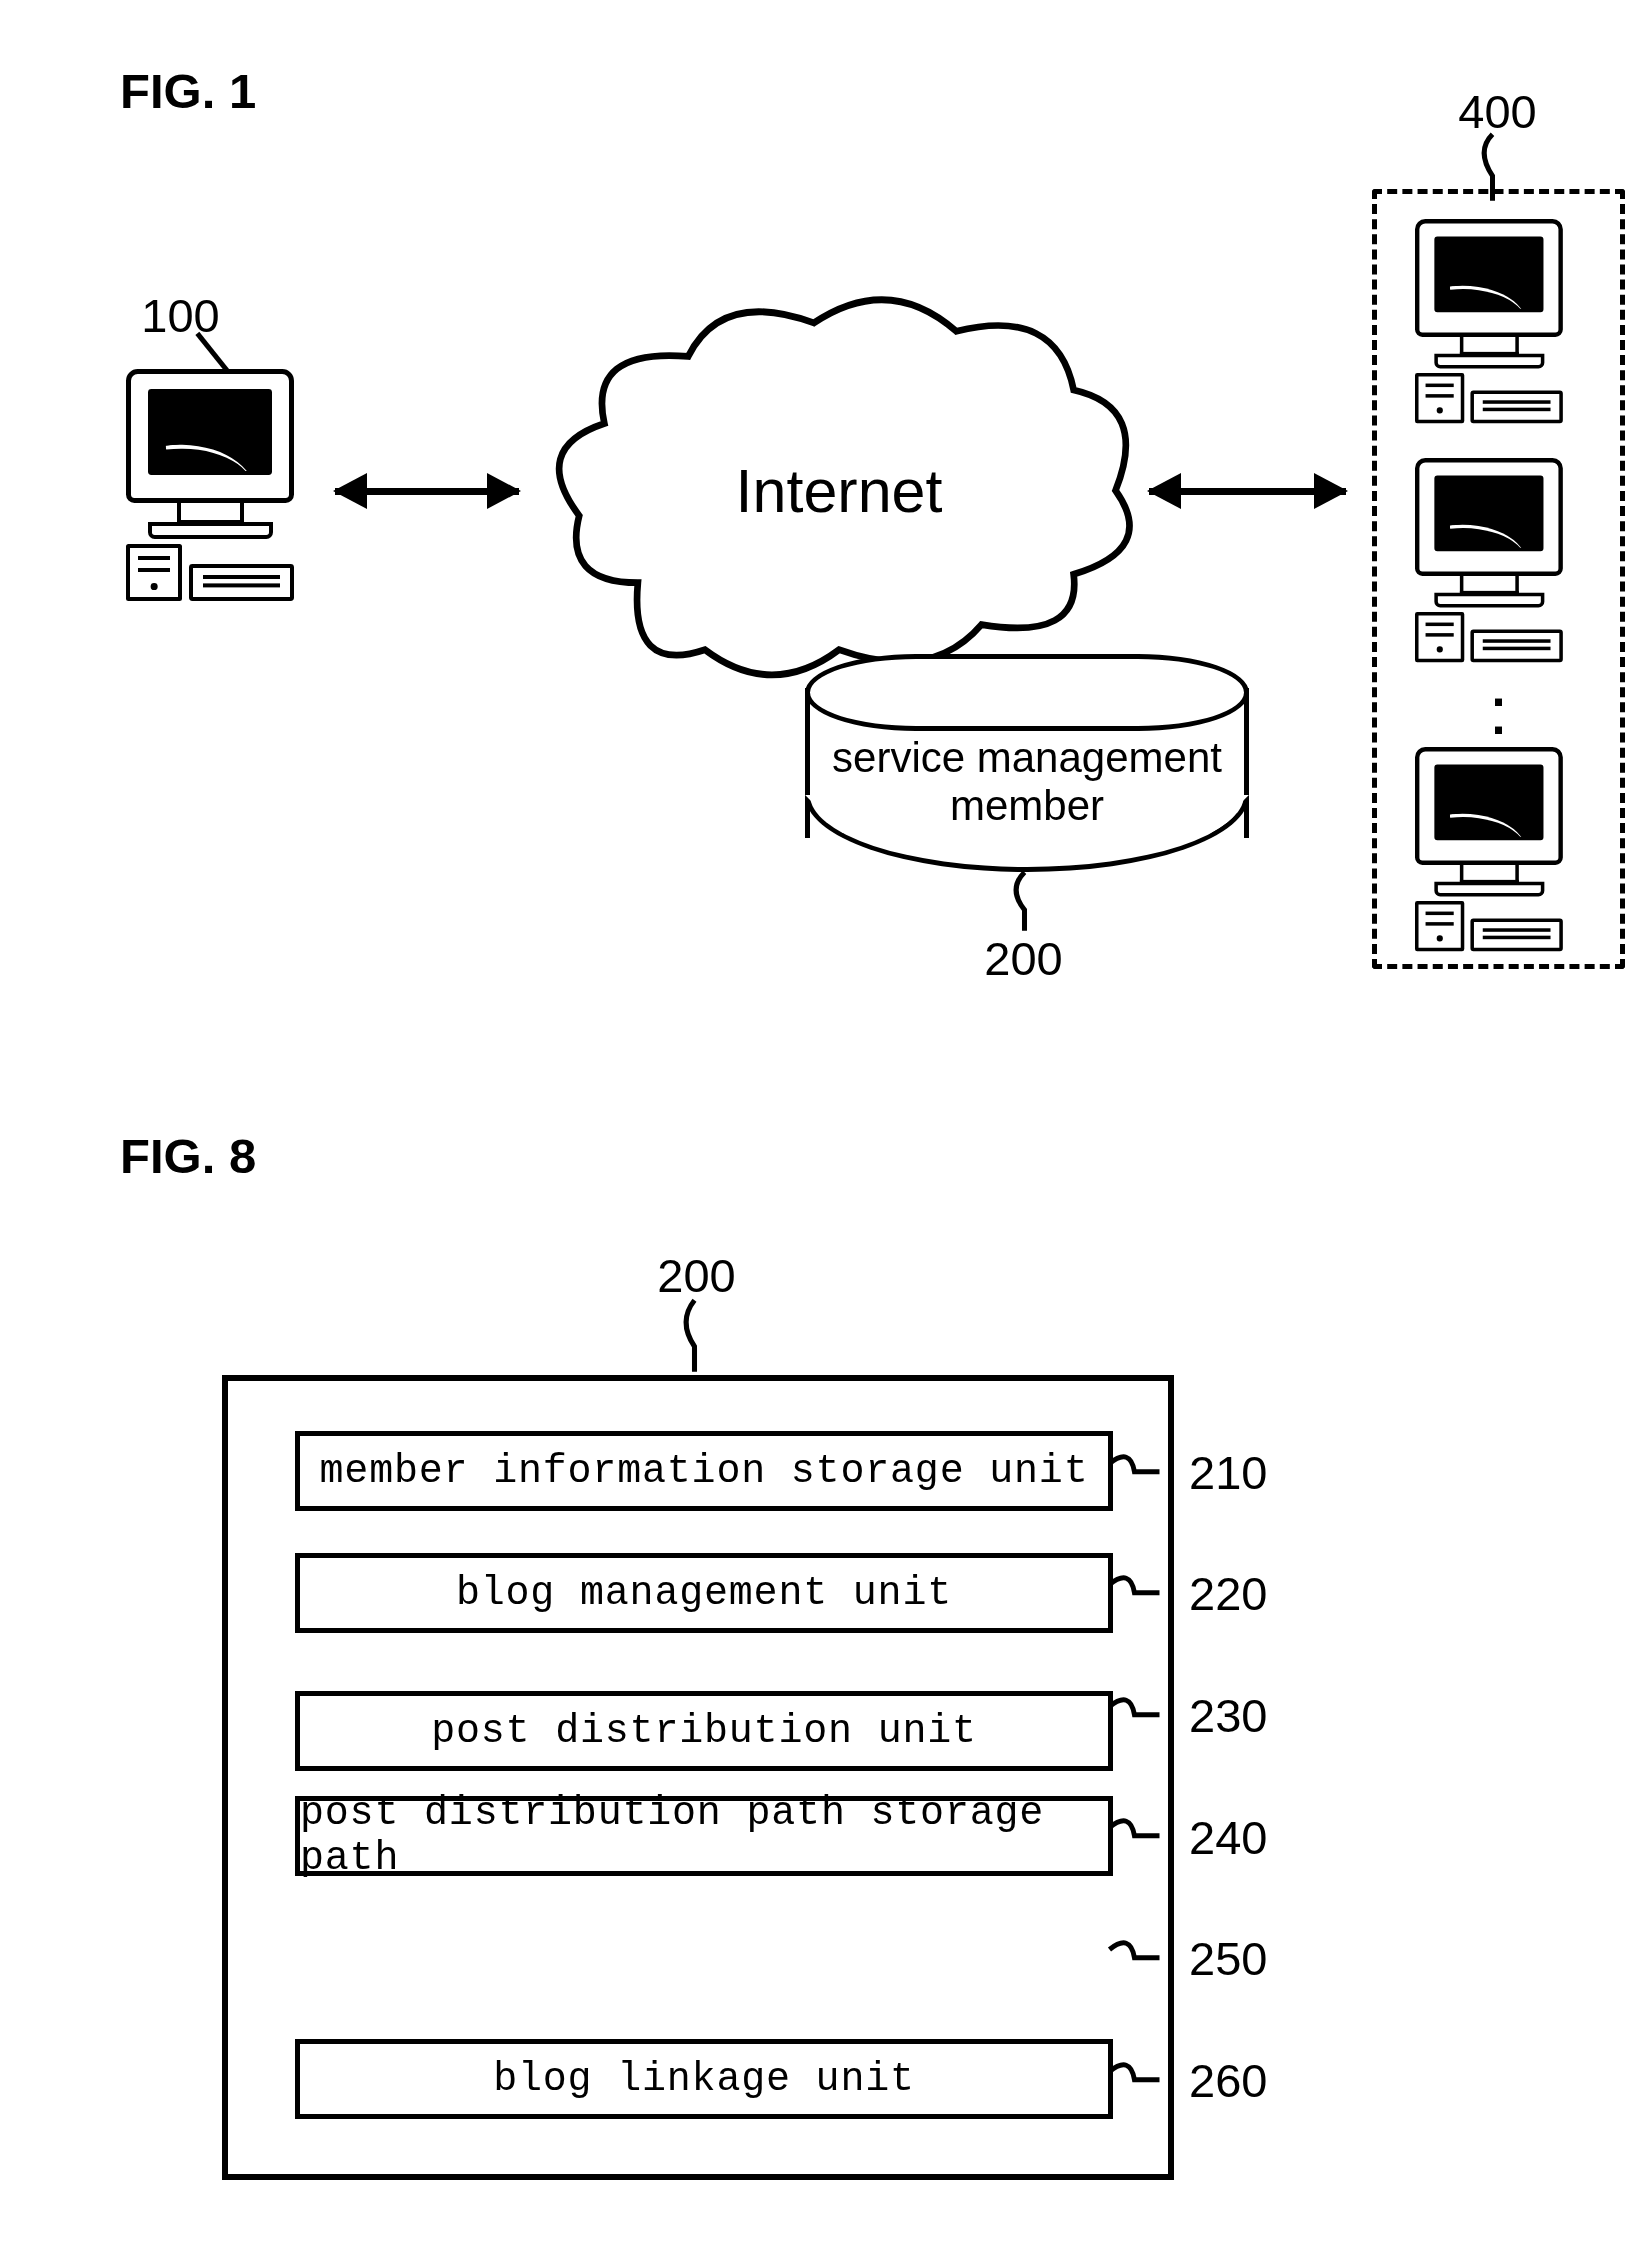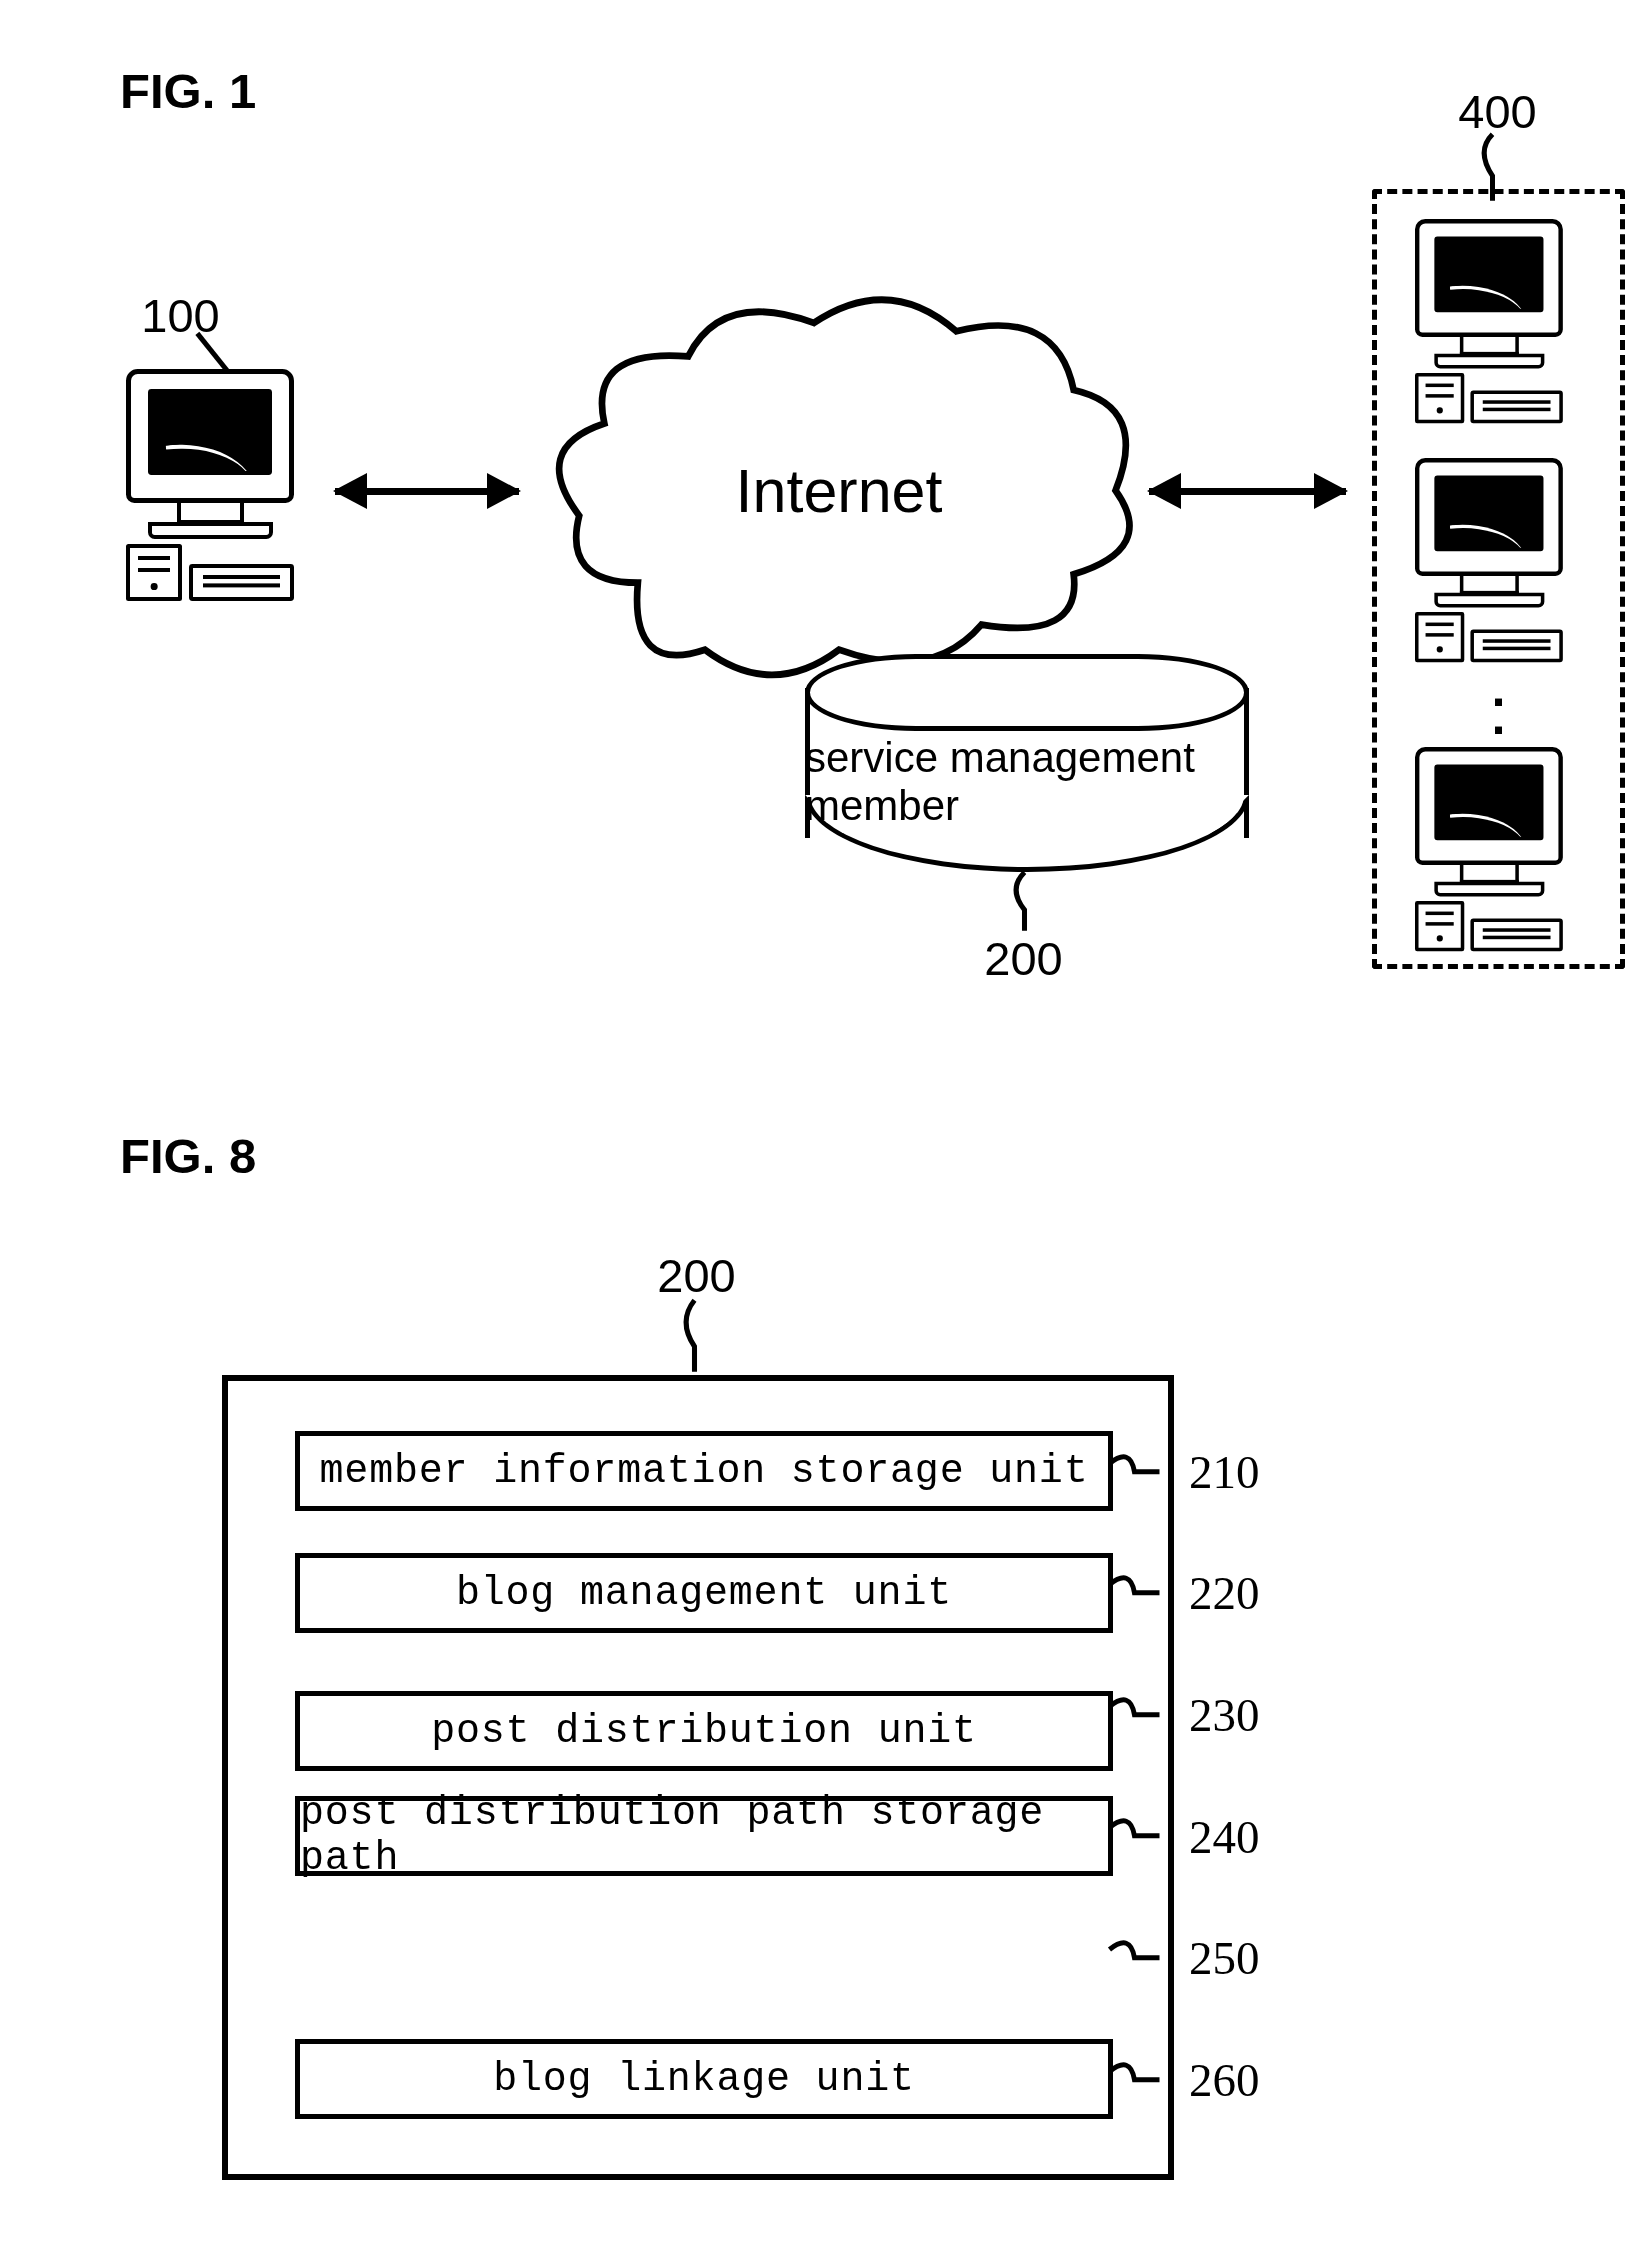--- a/index.html
+++ b/index.html
@@ -168,21 +168,21 @@
     position:absolute;
     bottom:0;left:0;right:0;height:67px;
     border:5.9px solid #000;
     border-top-color:transparent;
     border-radius: 0 0 50% 50% / 0 0 100% 100%;
     background:#fff;
   }
   .cyl-label{
     position:absolute;
     top:80px;left:0;right:0;
-    text-align:left;
+    text-align:center;
     font-family: Arial, Helvetica, sans-serif;
     font-size:42px;
     line-height:1.15;
     z-index:3;
   }
 
   
   .darrow {
     position: absolute;
     height: 6.7px;
@@ -259,21 +259,21 @@
     font-size: 40px;
     letter-spacing: 0.8px;
   }
   .unit-lead {
     position:absolute;
     width:59px;height:75px;
   }
   .unit-lead svg{width:100%;height:100%;}
   .unit-num{
     position:absolute;
-    font-family: Liberation Serif, serif;
+    font-family: Liberation Sans, sans-serif;
     font-size:47px;
   }
 
 </style>
 </head>
 <body>
 
 <div class="page">
 
   <div class="fig-label" style="left:120px; top:63px;">FIG. 1</div>

